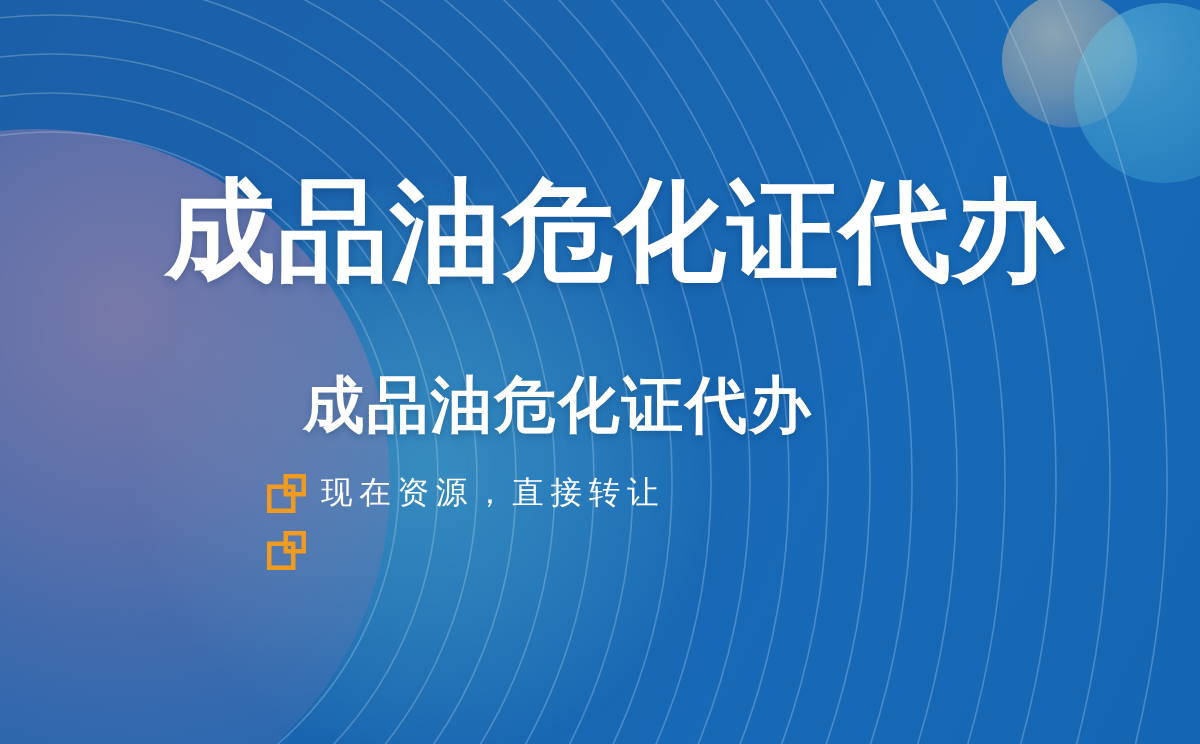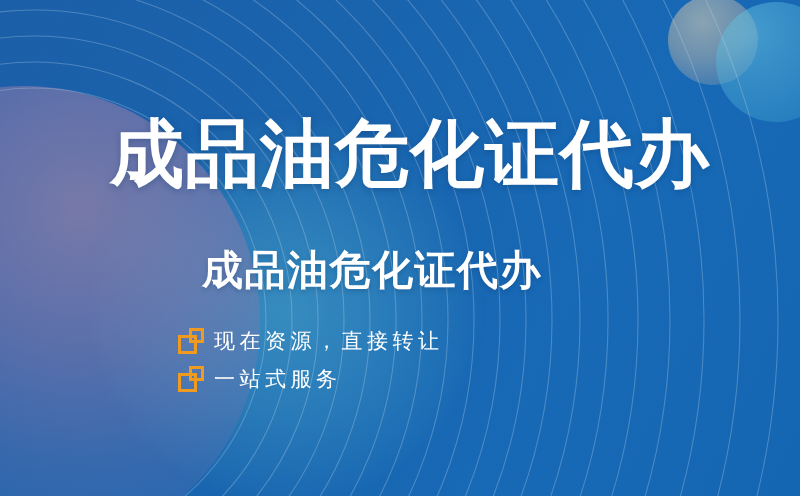--- a/index.html
+++ b/index.html
@@ -132,21 +132,21 @@
     text-shadow: 0 2px 5px rgba(10,50,95,0.28);
   }
 
   .bullets {
     position: absolute;
     left: 178px;
     top: 316px;
   }
   .bullet-row {
     display: flex;
-    align-items: flex-end;
+    align-items: flex-start;
     height: 38px;
     margin-bottom: 0px;
   }
   .bullet-icon {
     width: 26px;
     height: 26px;
     position: relative;
     flex: 0 0 26px;
     margin-right: 10px;
   }
@@ -230,18 +230,17 @@
         </span>
         <span class="bullet-text">现在资源，直接转让</span>
       </div>
 
 
       <div class="bullet-row">
         <span class="bullet-icon">
           <span class="sq sq-small"></span>
           <span class="sq sq-big"></span>
         </span>
-        <span class="bullet-text">一站式服务</span>
       </div>
 
     </div>
   </div>
 </div>
 
 </body></html>

